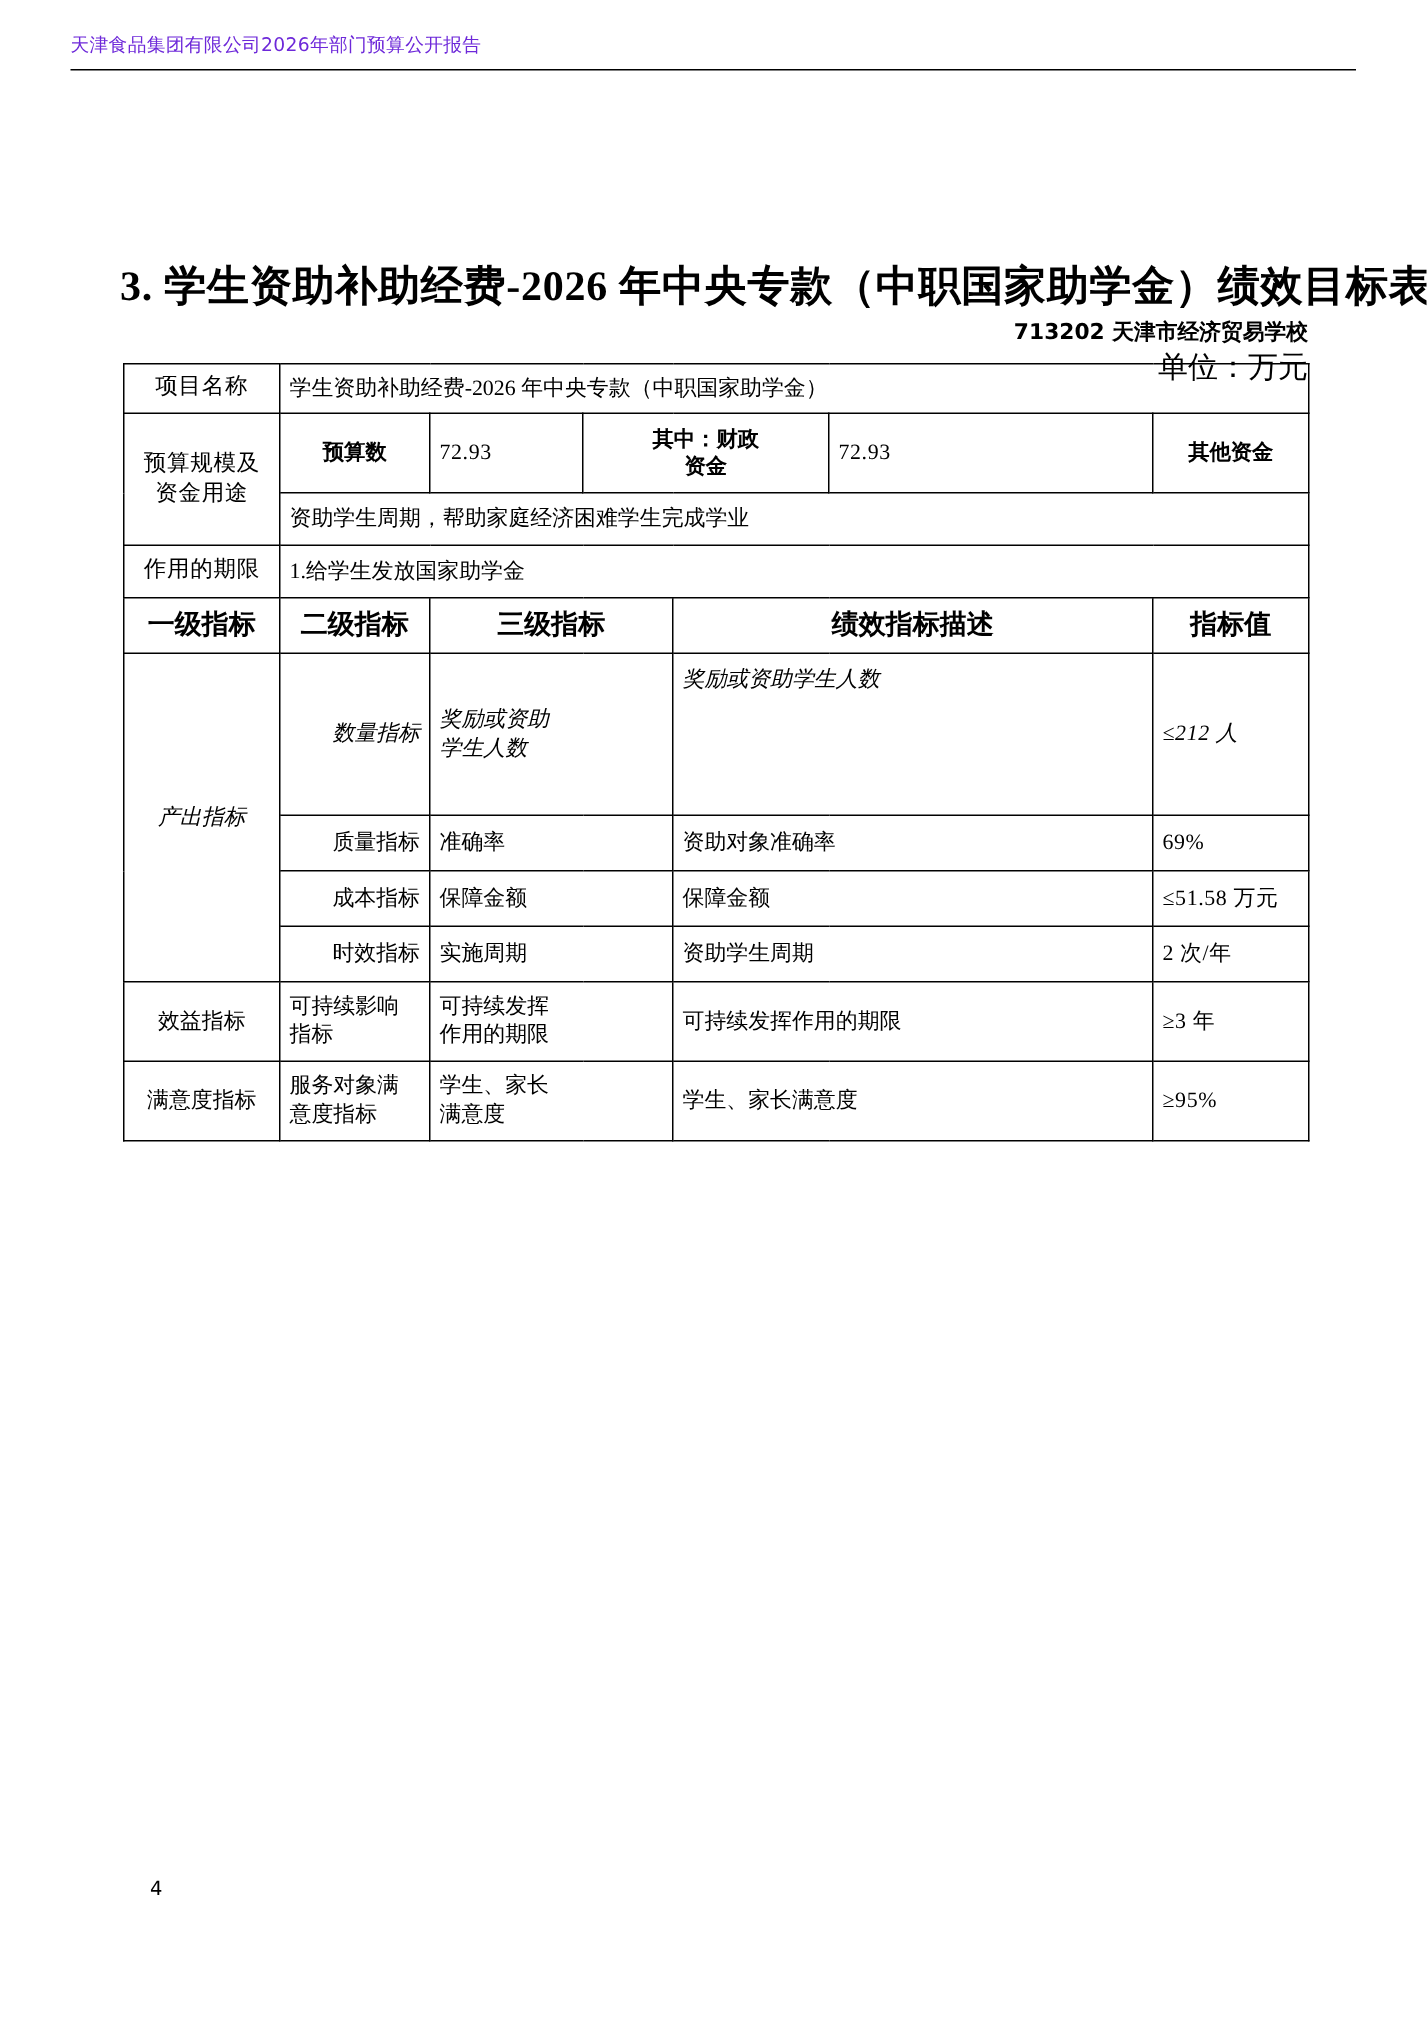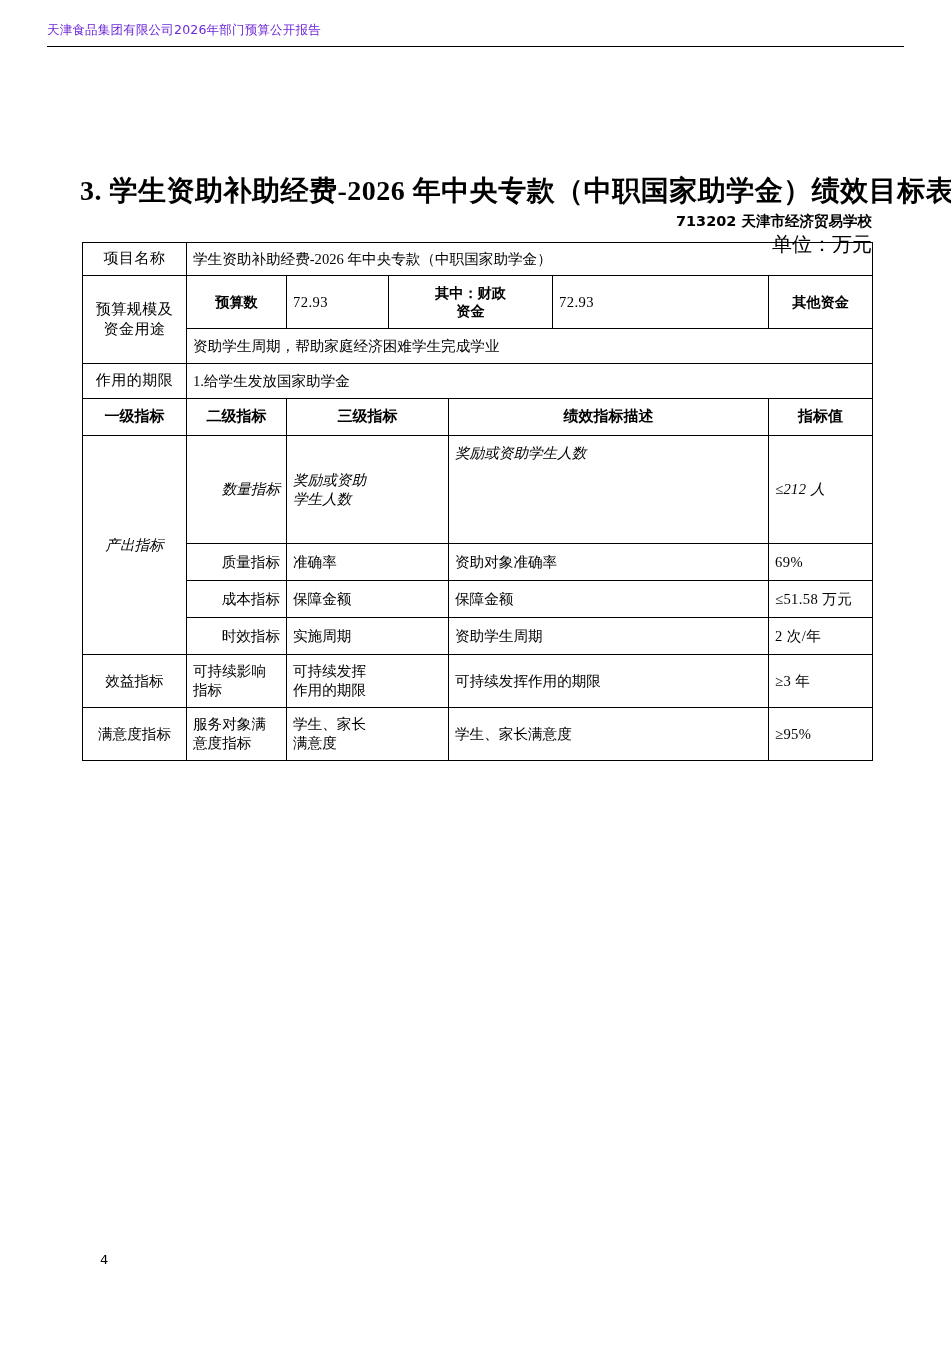--- a/index.html
+++ b/index.html
@@ -103,21 +103,21 @@
     text-align: left;
     padding-left: 8px;
   }
   .num {
     font-family: "Liberation Serif", serif;
     letter-spacing: 0.4px;
   }
   .hdr {
     text-align: center;
     font-weight: bold;
-    font-size: 15px;
+    font-size: 18px;
   }
   .vert-mid {
     text-align: center;
     vertical-align: middle;
   }
   .row-name td { height: 26px; }
   .row-budget td { height: 46px; }
   .row-use td { height: 28px; }
   .row-goal td { height: 28px; }
   .row-head td { height: 30px; }

